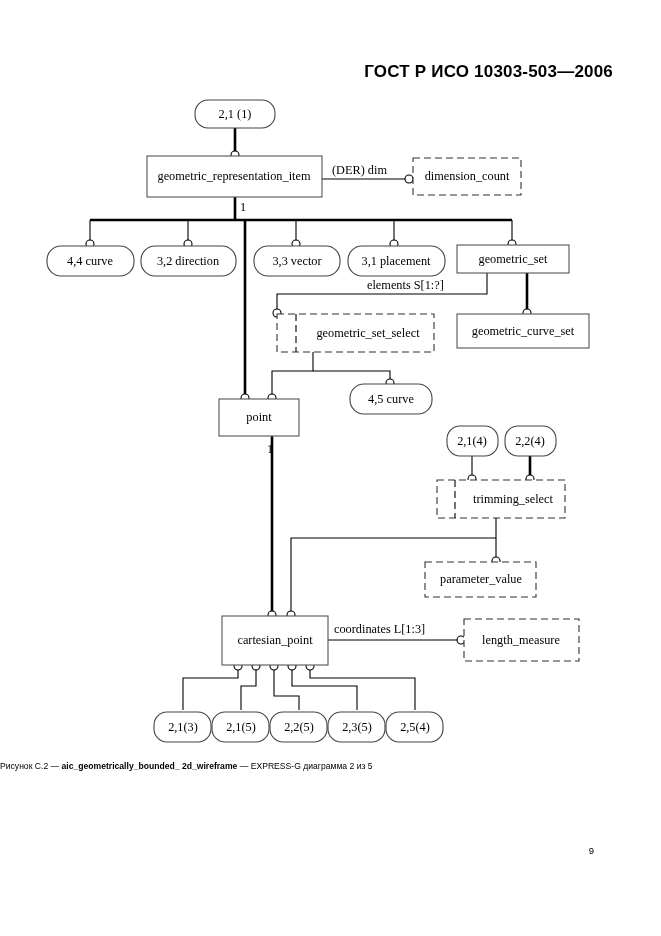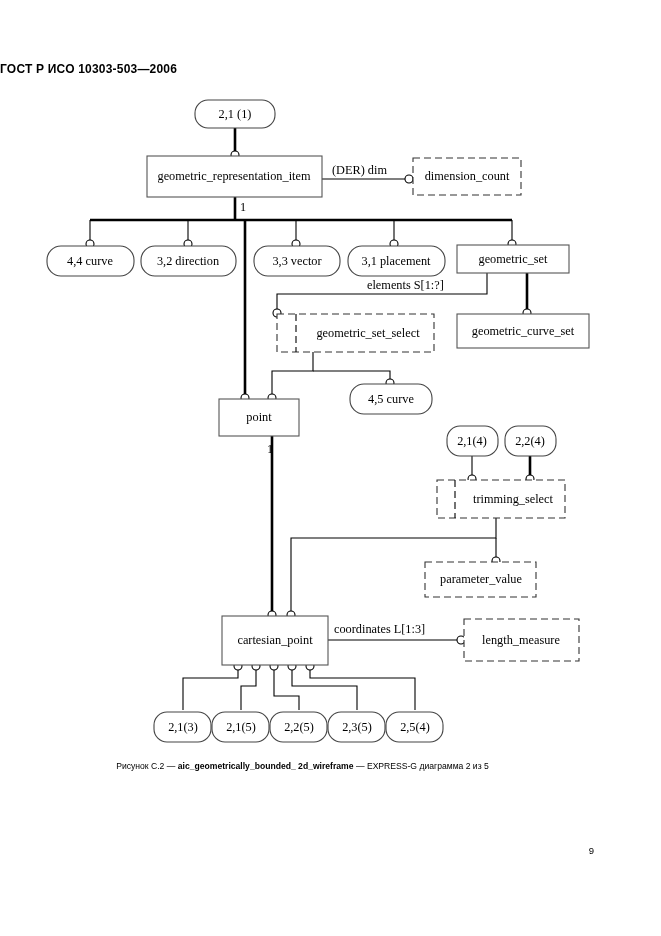--- a/index.html
+++ b/index.html
@@ -1,23 +1,23 @@
 <!DOCTYPE html>
 <html><head>
 <meta charset="utf-8">
 <style>
   html,body{margin:0;padding:0;background:#ffffff;}
   body{width:661px;height:936px;position:relative;
        font-family:"Liberation Serif",serif;color:#000;overflow:hidden;}
   .page{position:absolute;inset:0;width:661px;height:936px;}
-  #doc-header{position:absolute;left:0;top:62px;width:613px;text-align:left;
-       font-family:"Liberation Sans",sans-serif;font-weight:bold;font-size:12px;
+  #doc-header{position:absolute;left:0;top:62px;width:613px;text-align:right;
+       font-family:"Liberation Sans",sans-serif;font-weight:bold;font-size:17px;
        letter-spacing:.2px;}
   #diagram-svg{position:absolute;left:0;top:86px;width:661px;height:670px;}
-  #figure-caption{position:absolute;left:0;top:761px;width:605px;text-align:center;
+  #figure-caption{position:absolute;left:0;top:761px;width:605px;text-align:left;
        font-family:"Liberation Sans",sans-serif;font-size:8.6px;}
   #figure-caption b{font-weight:bold;}
   #page-number{position:absolute;left:0;top:845px;width:594px;text-align:right;
        font-family:"Liberation Sans",sans-serif;font-size:9.5px;}
   svg text{font-family:"Liberation Serif",serif;fill:#000;}
   .nlabel{font-size:12.3px;text-anchor:middle;dominant-baseline:middle;}
   .rlabel{font-size:12.3px;dominant-baseline:middle;}
   .solidbox{fill:#ffffff;stroke:#555555;stroke-width:1.1;}
   .dashbox{fill:#ffffff;stroke:#333333;stroke-width:1.1;stroke-dasharray:7 4;}
   .roundbox{fill:#ffffff;stroke:#444444;stroke-width:1.1;}

